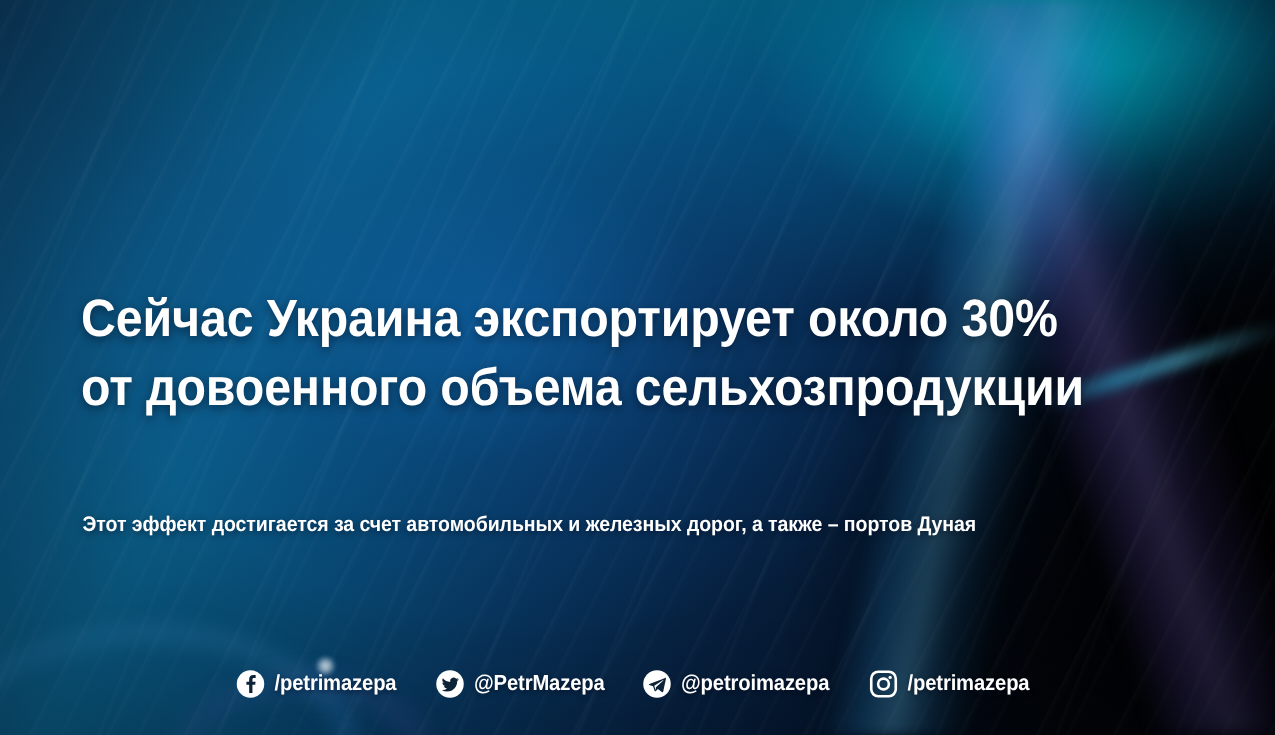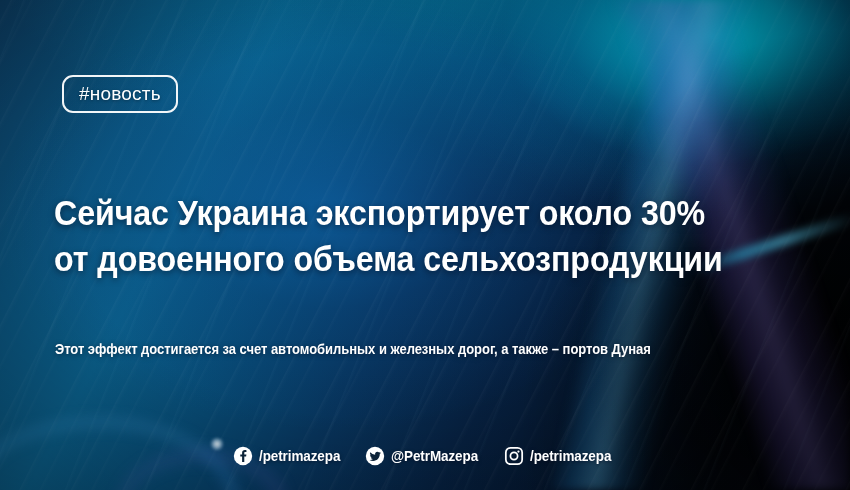--- a/index.html
+++ b/index.html
@@ -294,23 +294,20 @@
   <div class="bg-streak-cyan"></div>
   <div class="bg-arc"></div>
   <div class="bg-arc2"></div>
   <div class="bg-specular"></div>
   <div class="bg-layer bg-streaks"></div>
   <div class="bg-layer bg-streaks2"></div>
   <div class="bg-layer bg-vignette"></div>
 
   <div class="content">
 
-    <div class="badge">
-      <span>#новость</span>
-    </div>
 
     <div class="headline">
       <span class="line">Сейчас Украина экспортирует около 30%</span>
       <span class="line">от довоенного объема сельхозпродукции</span>
     </div>
 
     <div class="subtitle">Этот эффект достигается за счет автомобильных и железных дорог, а также – портов Дуная</div>
 
     <div class="social">
 
@@ -323,20 +320,27 @@
       </div>
 
       <div class="social-item">
         <svg class="social-icon" viewBox="0 0 24 24">
           <circle cx="12" cy="12" r="11" fill="#ffffff"></circle>
           <path d="M19.1 8.22c-.5.22-1.05.37-1.62.44.58-.35 1.03-.9 1.24-1.56-.55.32-1.15.56-1.79.68a2.82 2.82 0 0 0-4.8 2.57 8 8 0 0 1-5.8-2.94 2.82 2.82 0 0 0 .87 3.76c-.46-.01-.89-.14-1.27-.35v.04a2.82 2.82 0 0 0 2.26 2.76c-.4.11-.83.13-1.25.05a2.82 2.82 0 0 0 2.63 1.96 5.66 5.66 0 0 1-4.18 1.17 7.98 7.98 0 0 0 4.33 1.27c5.19 0 8.03-4.3 8.03-8.03l-.01-.37c.55-.4 1.03-.89 1.41-1.45z" fill="#0d2338"></path>
         </svg>
         <span class="social-label">@PetrMazepa</span>
       </div>
 
+      <div class="social-item">
+        <svg class="social-icon" viewBox="0 0 24 24">
+          <circle cx="12" cy="12" r="11" fill="#ffffff"></circle>
+          <path d="M18.1 7.32 5.95 12.03c-.62.25-.61.6-.11.75l3.04.95 1.17 3.6c.14.39.07.54.48.54.32 0 .46-.14.64-.32l1.53-1.49 3.18 2.35c.59.32 1.01.16 1.15-.54l2.09-9.83c.22-.87-.33-1.26-.92-.99zM9.8 13.4l6.88-4.34c.34-.2.65-.1.4.13l-5.89 5.32-.23 2.45L9.8 13.4z" fill="#0d2338"></path>
+        </svg>
+        <span class="social-label">@petroimazepa</span>
+      </div>
 
       <div class="social-item">
         <svg class="social-icon" viewBox="0 0 24 24">
           <rect x="2.2" y="2.2" width="19.6" height="19.6" rx="5.6" ry="5.6" fill="none" stroke="#ffffff" stroke-width="2.1"></rect>
           <circle cx="12" cy="12" r="4.3" fill="none" stroke="#ffffff" stroke-width="2.1"></circle>
           <circle cx="17.3" cy="6.7" r="1.35" fill="#ffffff"></circle>
         </svg>
         <span class="social-label">/petrimazepa</span>
       </div>
 

